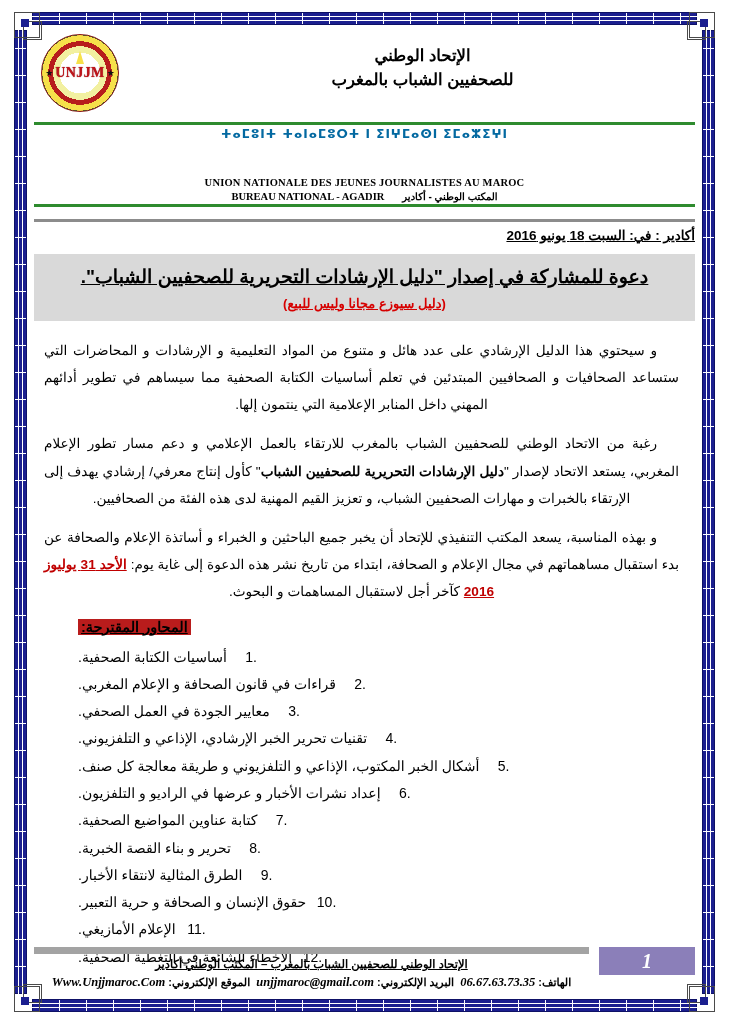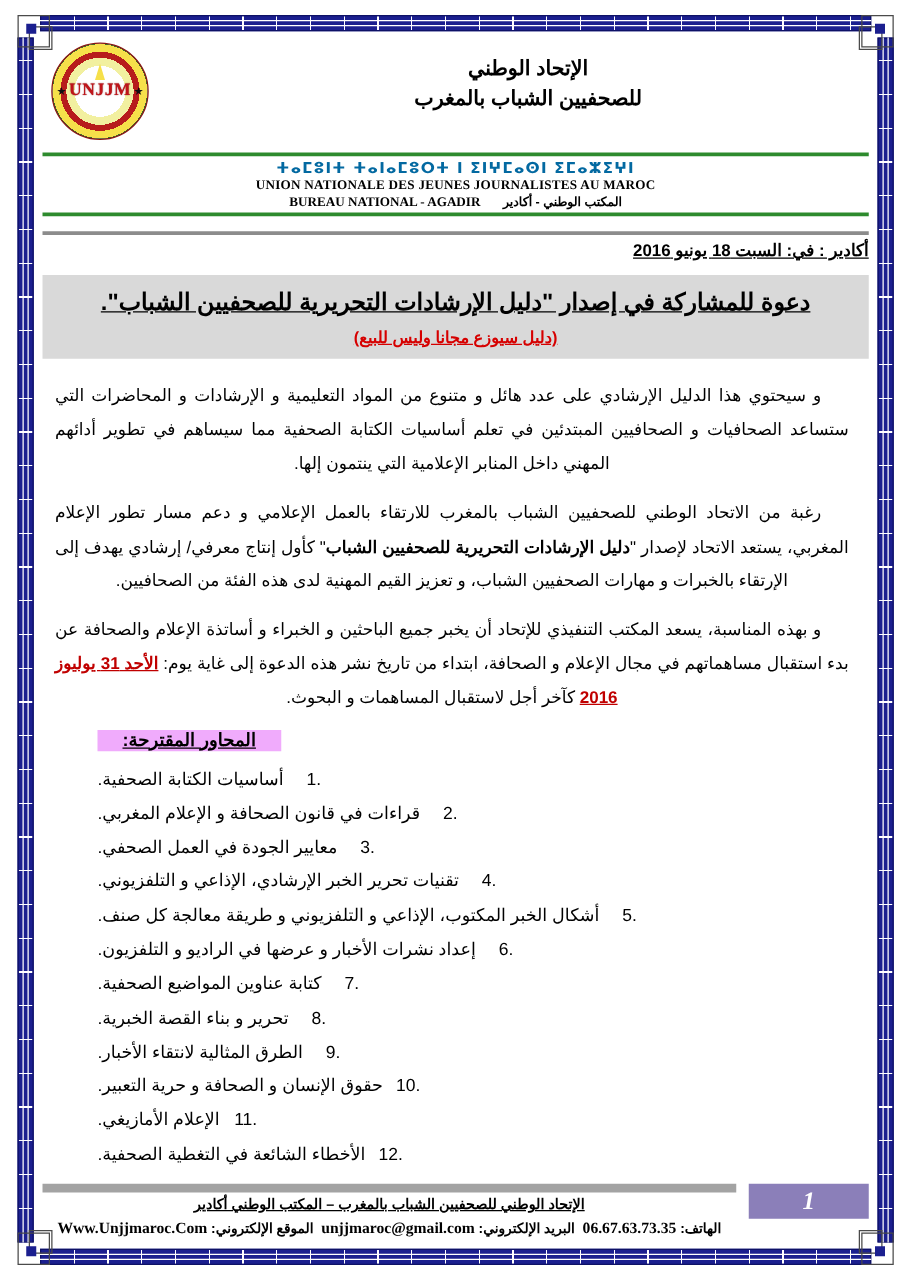--- a/index.html
+++ b/index.html
@@ -206,20 +206,21 @@
     line-height: 1.25;
   }
   .lat-line1 {
     font-family: "Liberation Serif", serif;
     font-weight: bold;
     font-size: 10.5px;
     color: #000;
     direction: ltr;
     line-height: 1.3;
     letter-spacing: 0.2px;
+    margin-top: 34px;
   }
   .lat-line2 {
     display: flex;
     flex-direction: row;
     align-items: baseline;
     justify-content: center;
     gap: 18px;
     font-family: "Liberation Serif", serif;
     font-weight: bold;
     font-size: 10.5px;
@@ -300,28 +301,28 @@
   }
 
   
   .axes-head {
     margin-top: 4px;
     text-align: left;
     padding-left: 44px;
   }
   .axes-head-inner {
     display: inline-block;
-    background: #f0abfc;
+    background: #b91c1c;
     font-family: "Liberation Sans", sans-serif;
     font-weight: bold;
     font-size: 14.5px;
     color: #000;
     text-decoration: underline;
     direction: rtl;
-    padding: 0 20px;
+    padding: 0 3px;
   }
 
   ol.topics {
     list-style: none;
     margin: 8px 0 0 0;
     padding: 0 0 0 44px;
     direction: rtl;
   }
   ol.topics li {
     font-family: "Liberation Sans", sans-serif;
@@ -373,20 +374,21 @@
     color: #000;
     line-height: 1.5;
     white-space: nowrap;
   }
   .footer-line2 .lat {
     font-family: "Liberation Serif", serif;
     direction: ltr;
     display: inline-block;
     font-size: 12.5px;
     font-weight: bold;
+    font-style: italic;
   }
   .page-num-box {
     flex: 0 0 96px;
     margin-left: 10px;
     background: #8b7fb9;
     color: #ffffff;
     display: flex;
     align-items: center;
     justify-content: center;
     font-family: "Liberation Serif", serif;

